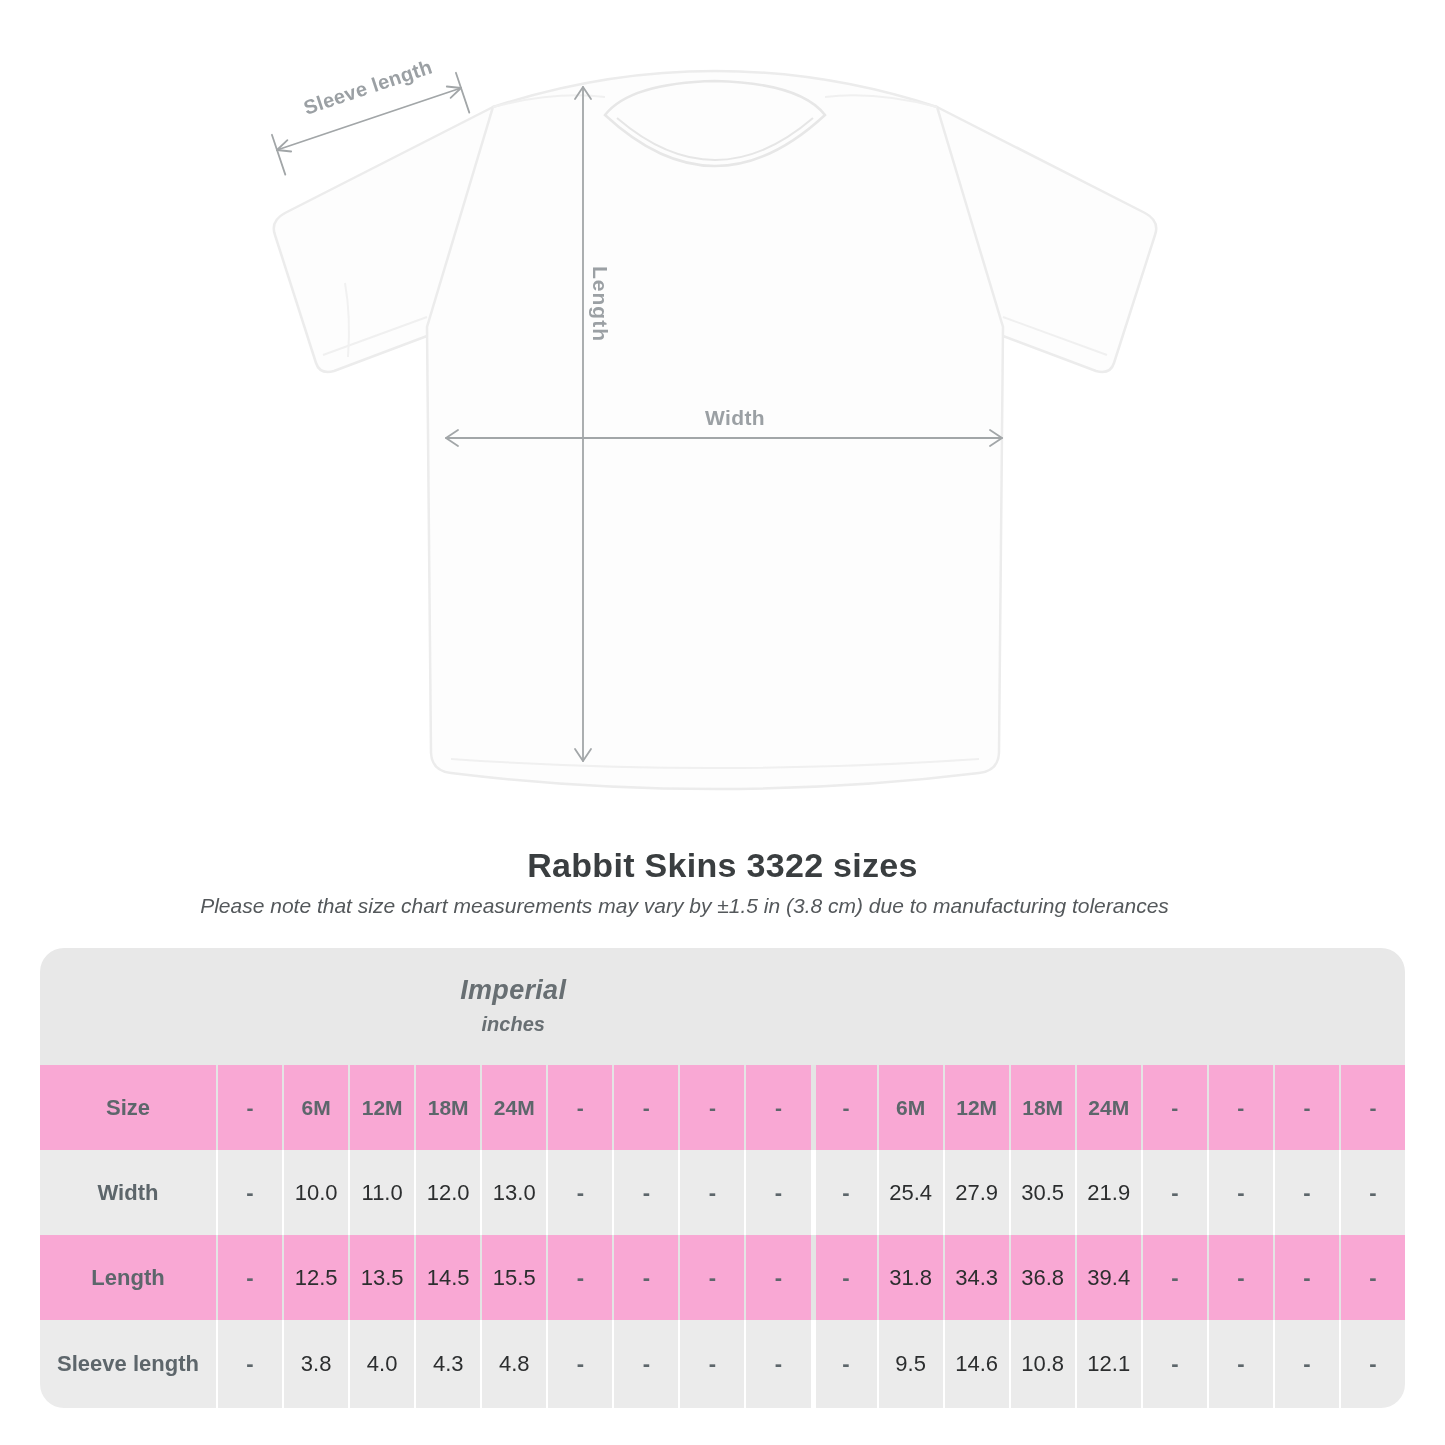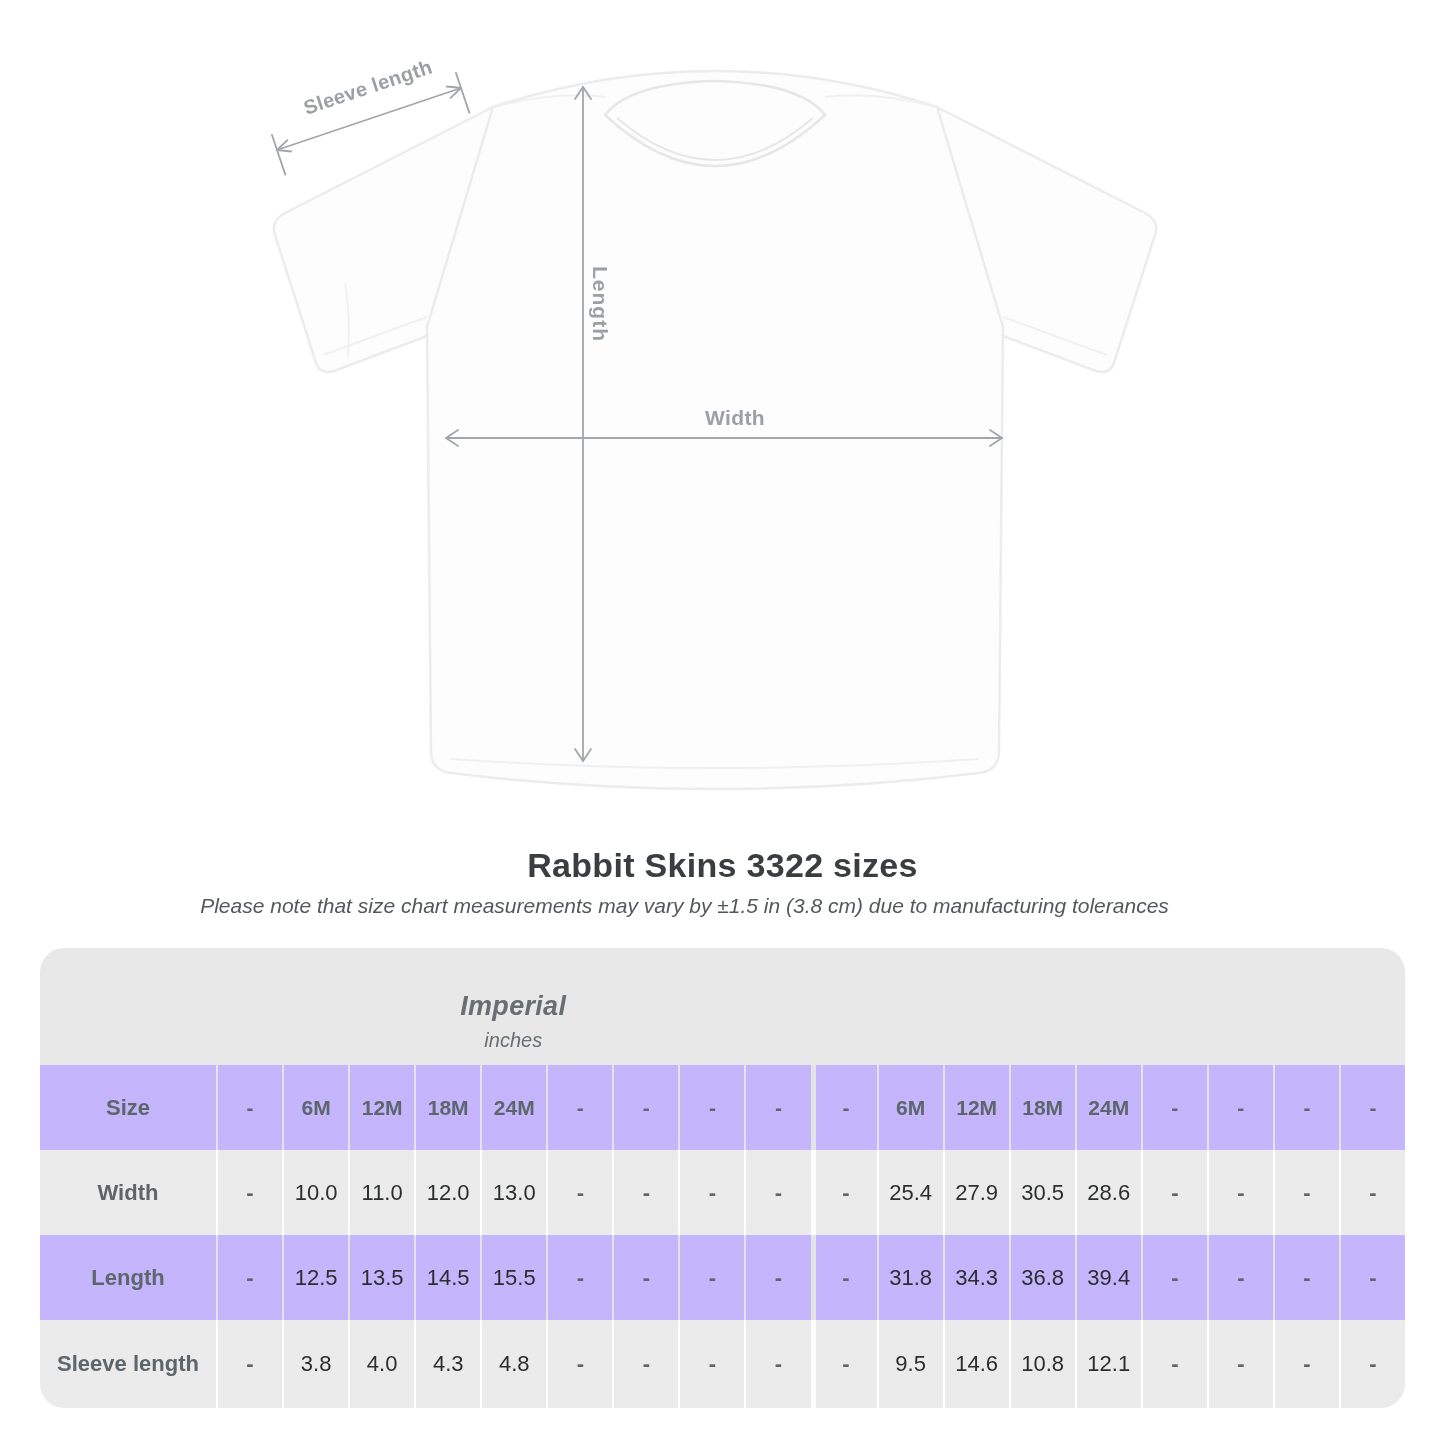--- a/index.html
+++ b/index.html
@@ -26,27 +26,27 @@
     position:absolute;top:894px;left:0;width:1369px;text-align:center;margin:0;
     font-size:21px;font-style:italic;color:#54585b;
   }
   
   .size-table{position:absolute;left:40px;top:948px;width:1365px;}
   .thead{
     display:grid;grid-template-columns:176px repeat(18,1fr);
     background:#e8e8e8;border-radius:24px 24px 0 0;height:117px;
   }
   .unit{display:flex;flex-direction:column;align-items:center;justify-content:flex-start;padding-top:27px;}
-  .unit-imperial{grid-column:2 / 11;margin-top:16px;}
+  .unit-imperial{grid-column:2 / 11;}
   .unit-metric{grid-column:11 / 20;}
   .unit-title{font-size:27px;font-weight:700;font-style:italic;color:#686f73;letter-spacing:.3px;}
-  .unit-sub{font-size:20px;font-style:italic;color:#686f73;margin-top:7px;}
+  .unit-sub{font-size:20px;font-style:italic;color:#686f73;margin-top:7px;font-weight:bold;}
   .trow{
     display:grid;grid-template-columns:176px repeat(18,1fr);
-    height:85px;background:#c4b5fd;overflow:hidden;
+    height:85px;background:#f9a8d4;overflow:hidden;
   }
   .trow.shaded{background:#ebebeb;}
   .trow:last-child{border-radius:0 0 24px 24px;height:88px;}
   .cell{display:flex;align-items:center;justify-content:center;font-size:22px;color:#2c2e2f;}
   .cell.data{border-left:2px solid #e4e4e4;}
   .trow.shaded .cell.data{border-left-color:#ffffff;}
   .cell.metric-start{border-left-width:5px;}
   .cell.label{font-weight:700;color:#5d666b;}
   .cell.dash{font-weight:700;color:#5d666b;}
   .trow.head-row .cell.data{font-weight:700;color:#5d666b;font-size:21px;}
@@ -142,21 +142,21 @@
           <div class="cell data">12.0</div>
           <div class="cell data">13.0</div>
           <div class="cell data dash">-</div>
           <div class="cell data dash">-</div>
           <div class="cell data dash">-</div>
           <div class="cell data dash">-</div>
           <div class="cell data metric-start dash">-</div>
           <div class="cell data">25.4</div>
           <div class="cell data">27.9</div>
           <div class="cell data">30.5</div>
-          <div class="cell data">28.6</div>
+          <div class="cell data">21.9</div>
           <div class="cell data dash">-</div>
           <div class="cell data dash">-</div>
           <div class="cell data dash">-</div>
           <div class="cell data dash">-</div>
         </div>
         <div class="trow">
           <div class="cell label">Length</div>
           <div class="cell data dash">-</div>
           <div class="cell data">12.5</div>
           <div class="cell data">13.5</div>

